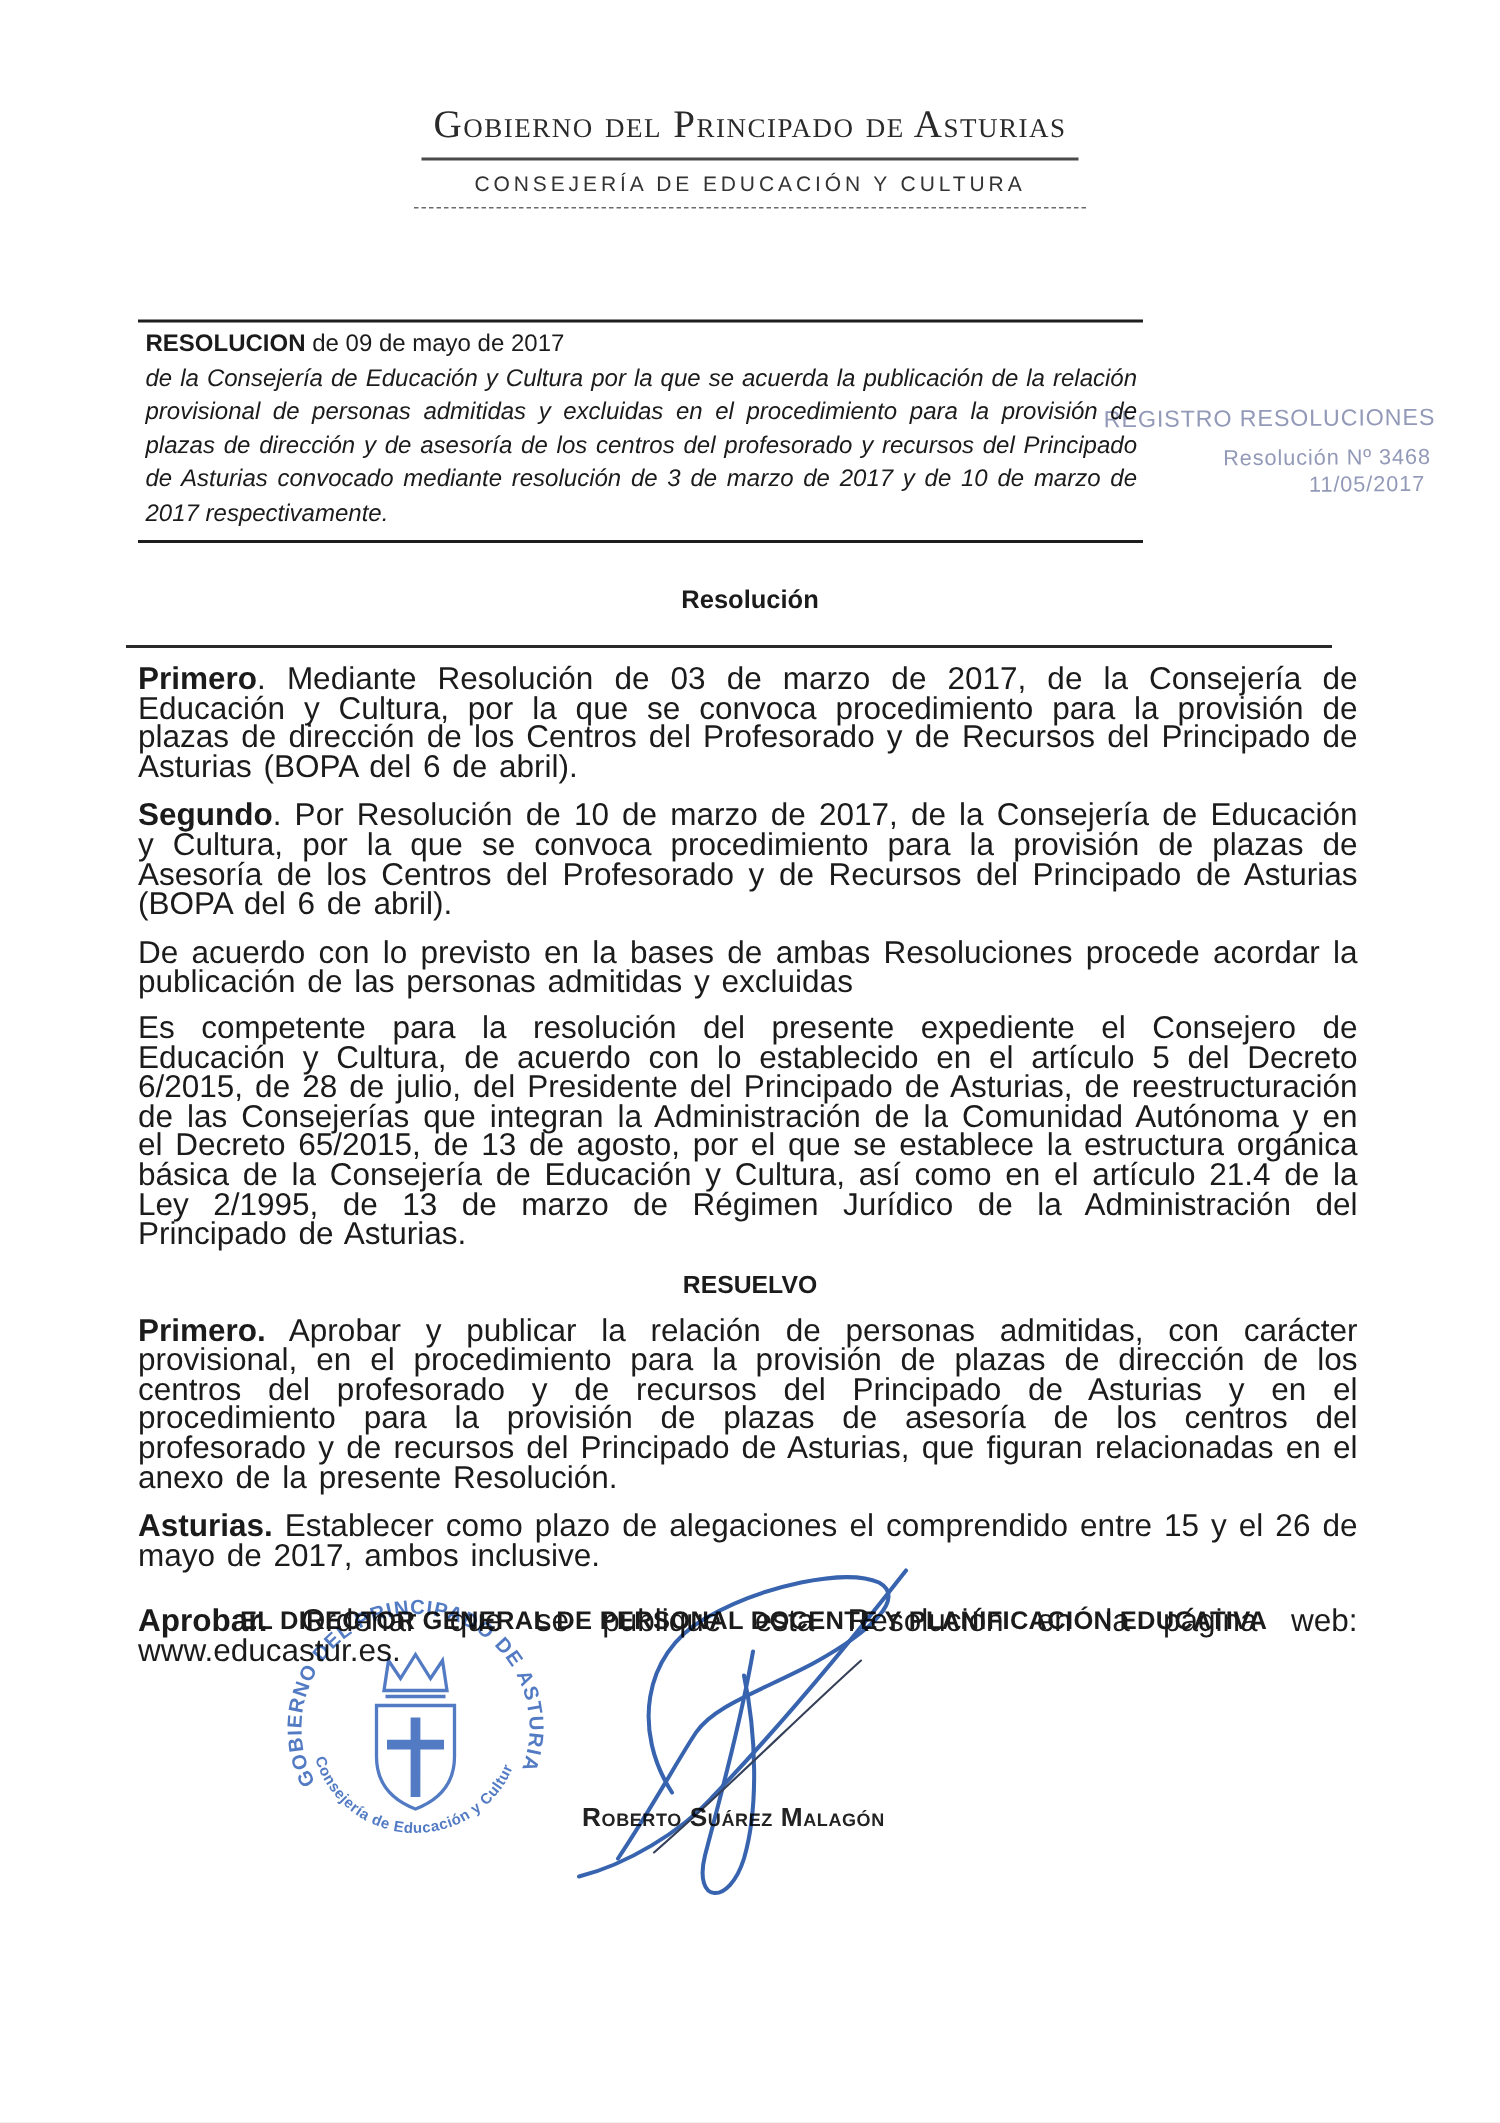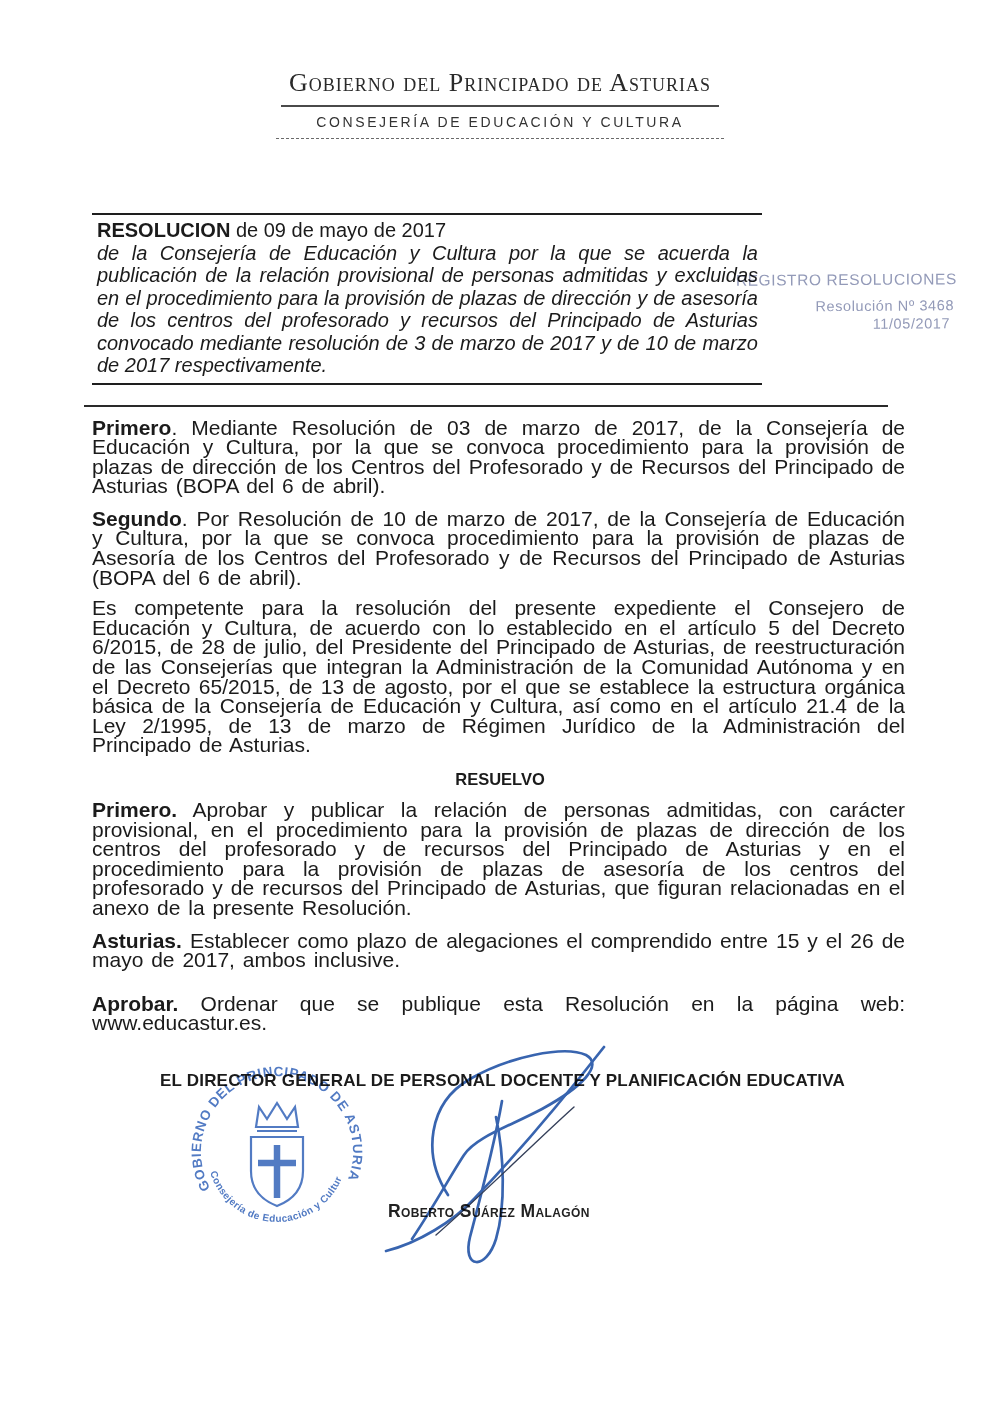--- a/index.html
+++ b/index.html
@@ -33,21 +33,21 @@
     width:448px; margin:8px auto 0 auto;
     border:none; border-top:1.5px dashed #6a6a6a; height:0;
   }
   
   .res-box {
     margin:74px 0 0 92px;
     width:670px;
     border-top:2px solid #1e1e1e;
     border-bottom:2.5px solid #1e1e1e;
     padding:4px 4px 6px 5px;
-    font-size:20px; line-height:22.5px;
+    font-size:16px; line-height:22.5px;
     text-align:justify;
   }
   .res-box .lead { font-weight:700; }
   .res-box .res-body { font-style:italic; }
   
   .registro {
     position:absolute; top:271px; left:736px; width:222px;
     color:#939ab8;
     mix-blend-mode:multiply;
     transform:rotate(-0.4deg);
@@ -113,27 +113,29 @@
     <div><span class="lead">RESOLUCION</span><span> de 09 de mayo de 2017</span></div>
     <div class="res-body">de la Consejería de Educación y Cultura por la que se acuerda la publicación de la relación provisional de personas admitidas y excluidas en el procedimiento para la provisión de plazas de dirección y de asesoría de los centros del profesorado y recursos del Principado de Asturias convocado mediante resolución de 3 de marzo de 2017 y de 10 de marzo de 2017 respectivamente.</div>
   </div>
 
   <div class="registro">
     <div class="r1">REGISTRO RESOLUCIONES</div>
     <div class="r2">Resolución Nº 3468</div>
     <div class="r3">11/05/2017</div>
   </div>
 
+  <div class="h-center h-resolucion">Resolución</div>
   <hr class="divider">
 
 
   <p class="para"><span class="lead">Primero</span><span>. Mediante Resolución de 03 de marzo de 2017, de la Consejería de Educación y Cultura, por la que se convoca procedimiento para la provisión de plazas de dirección de los Centros del Profesorado y de Recursos del Principado de Asturias (BOPA del 6 de abril).</span></p>
 
   <p class="para gap"><span class="lead">Segundo</span><span>. Por Resolución de 10 de marzo de 2017, de la Consejería de Educación y Cultura, por la que se convoca procedimiento para la provisión de plazas de Asesoría de los Centros del Profesorado y de Recursos del Principado de Asturias (BOPA del 6 de abril).</span></p>
 
+  <p class="para gap">De acuerdo con lo previsto en la bases de ambas Resoluciones procede acordar la publicación de las personas admitidas y excluidas</p>
 
 
   <p class="para">Es competente para la resolución del presente expediente el Consejero de Educación y Cultura, de acuerdo con lo establecido en el artículo 5 del Decreto 6/2015, de 28 de julio, del Presidente del Principado de Asturias, de reestructuración de las Consejerías que integran la Administración de la Comunidad Autónoma y en el Decreto 65/2015, de 13 de agosto, por el que se establece la estructura orgánica básica de la Consejería de Educación y Cultura, así como en el artículo 21.4 de la Ley 2/1995, de 13 de marzo de Régimen Jurídico de la Administración del Principado de Asturias.</p>
 
   <div class="h-center h-section">RESUELVO</div>
 
   <p class="para"><span class="lead">Primero.</span><span> Aprobar y publicar la relación de personas admitidas, con carácter provisional, en el procedimiento para la provisión de plazas de dirección de los centros del profesorado y de recursos del Principado de Asturias y en el procedimiento para la provisión de plazas de asesoría de los centros del profesorado y de recursos del Principado de Asturias, que figuran relacionadas en el anexo de la presente Resolución.</span></p>
 
   <p class="para gap"><span class="lead">Asturias.</span><span> Establecer como plazo de alegaciones el comprendido entre 15 y el 26 de mayo de 2017, ambos inclusive.</span></p>
 

